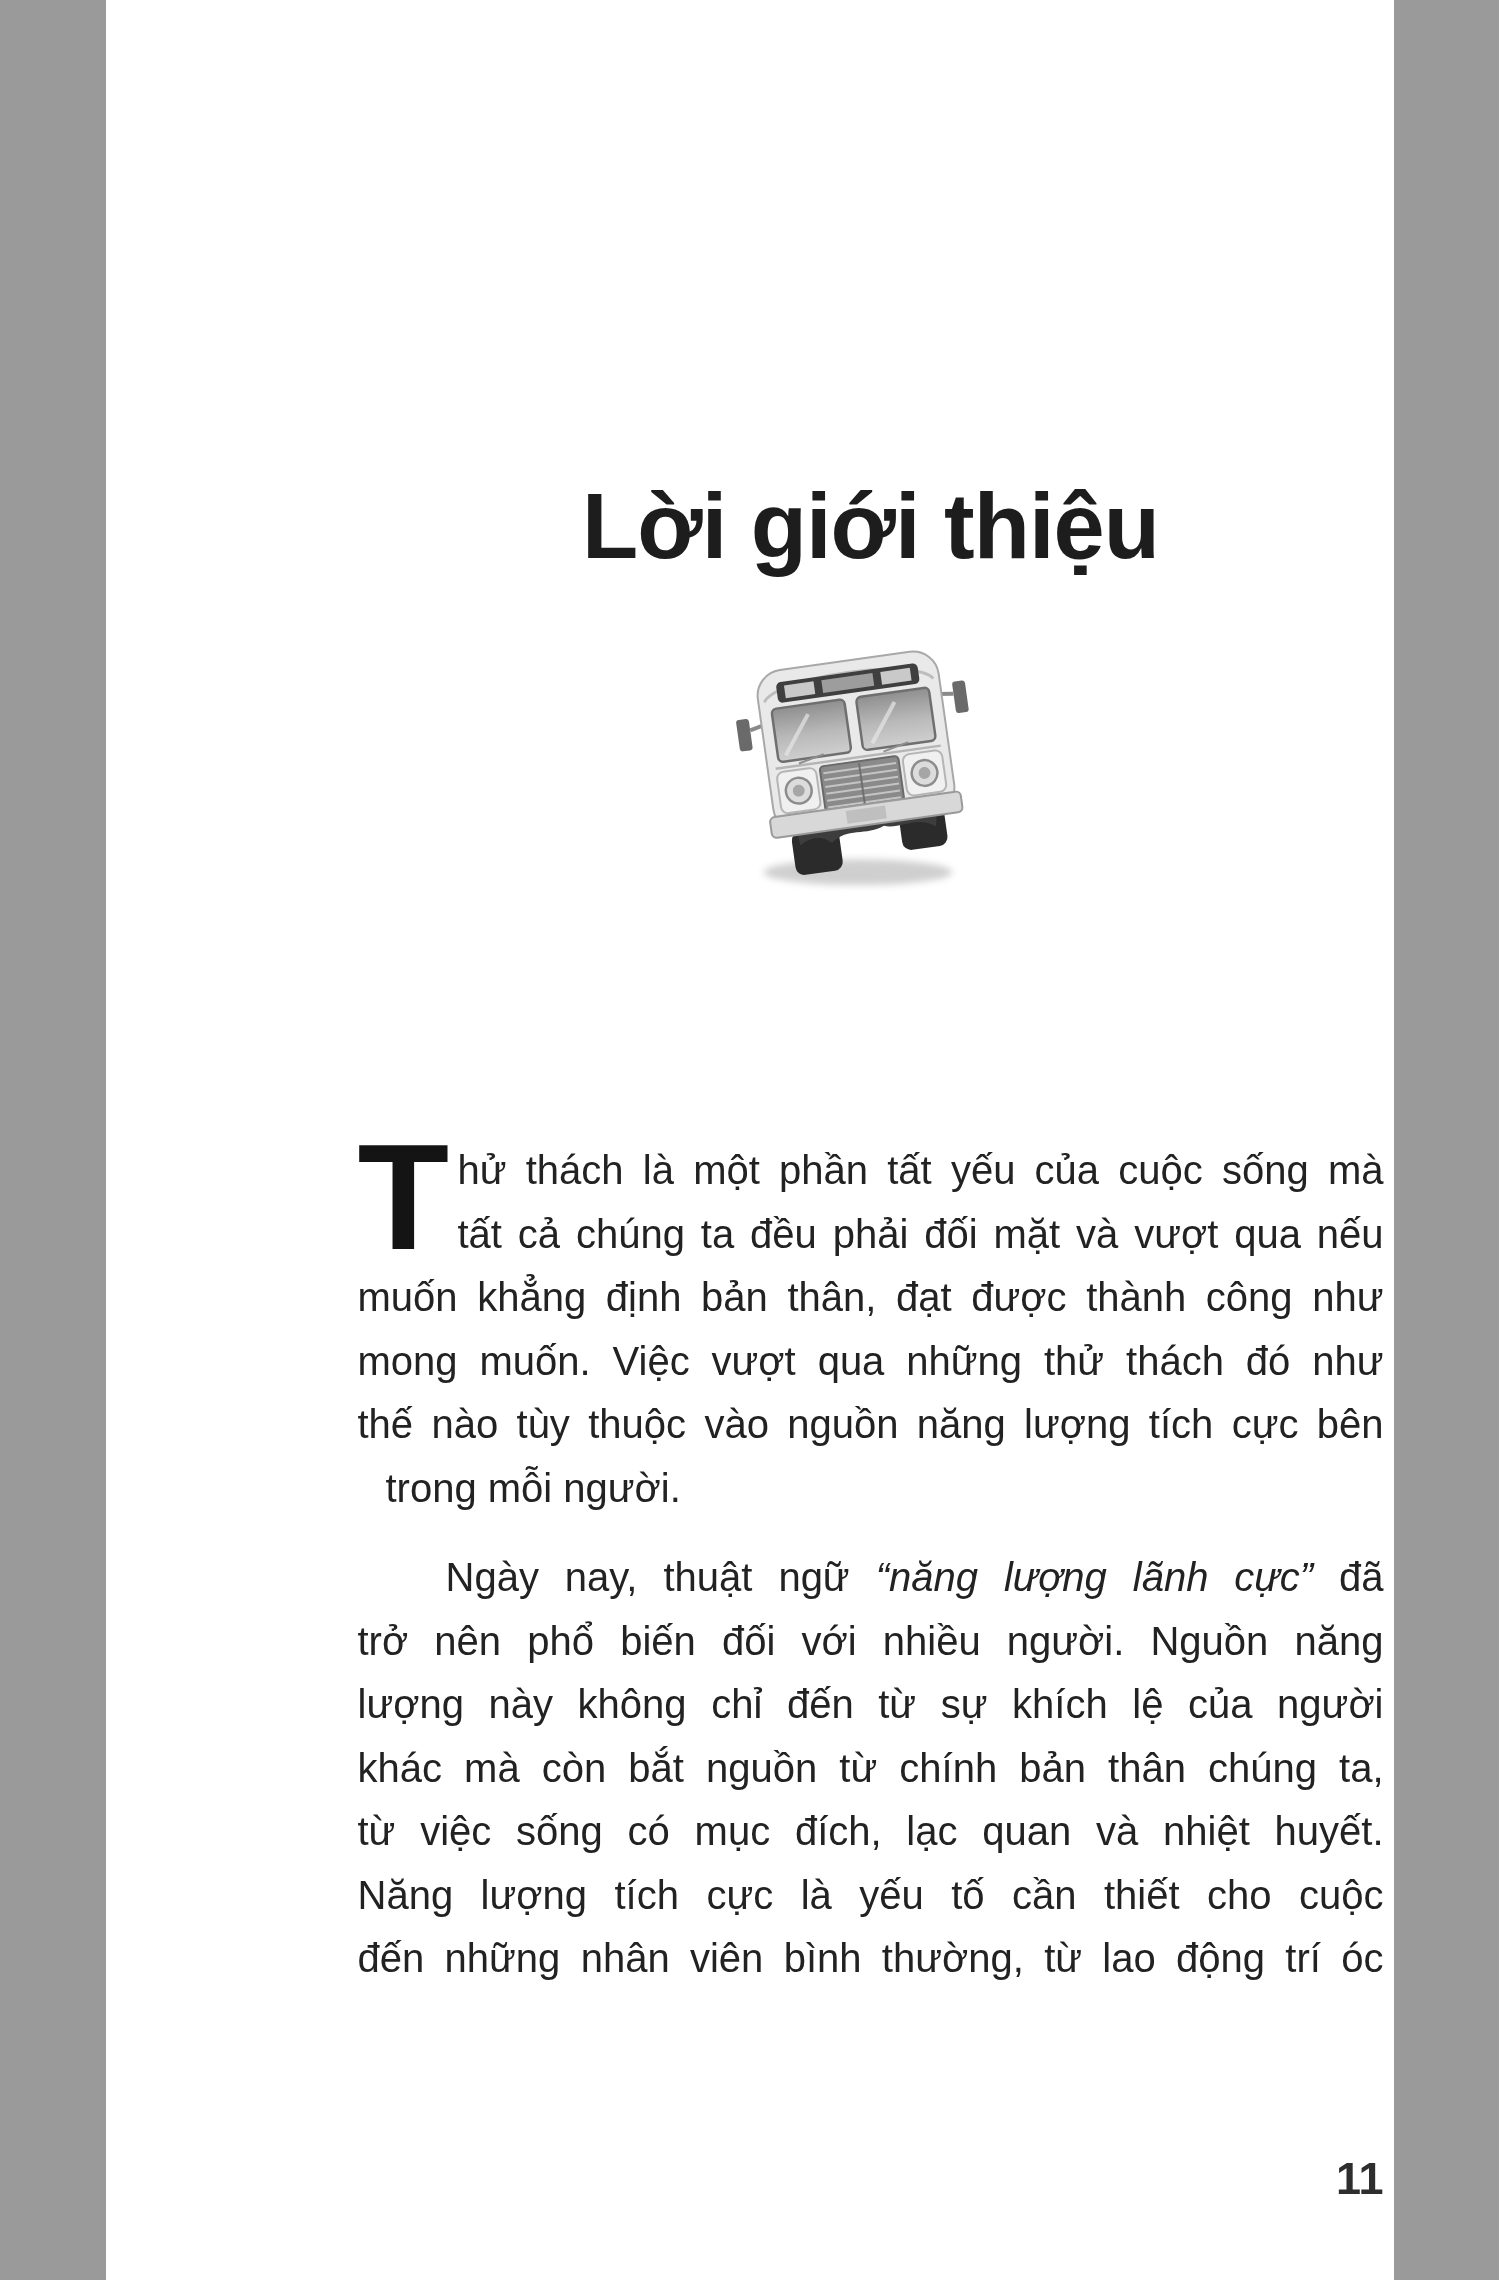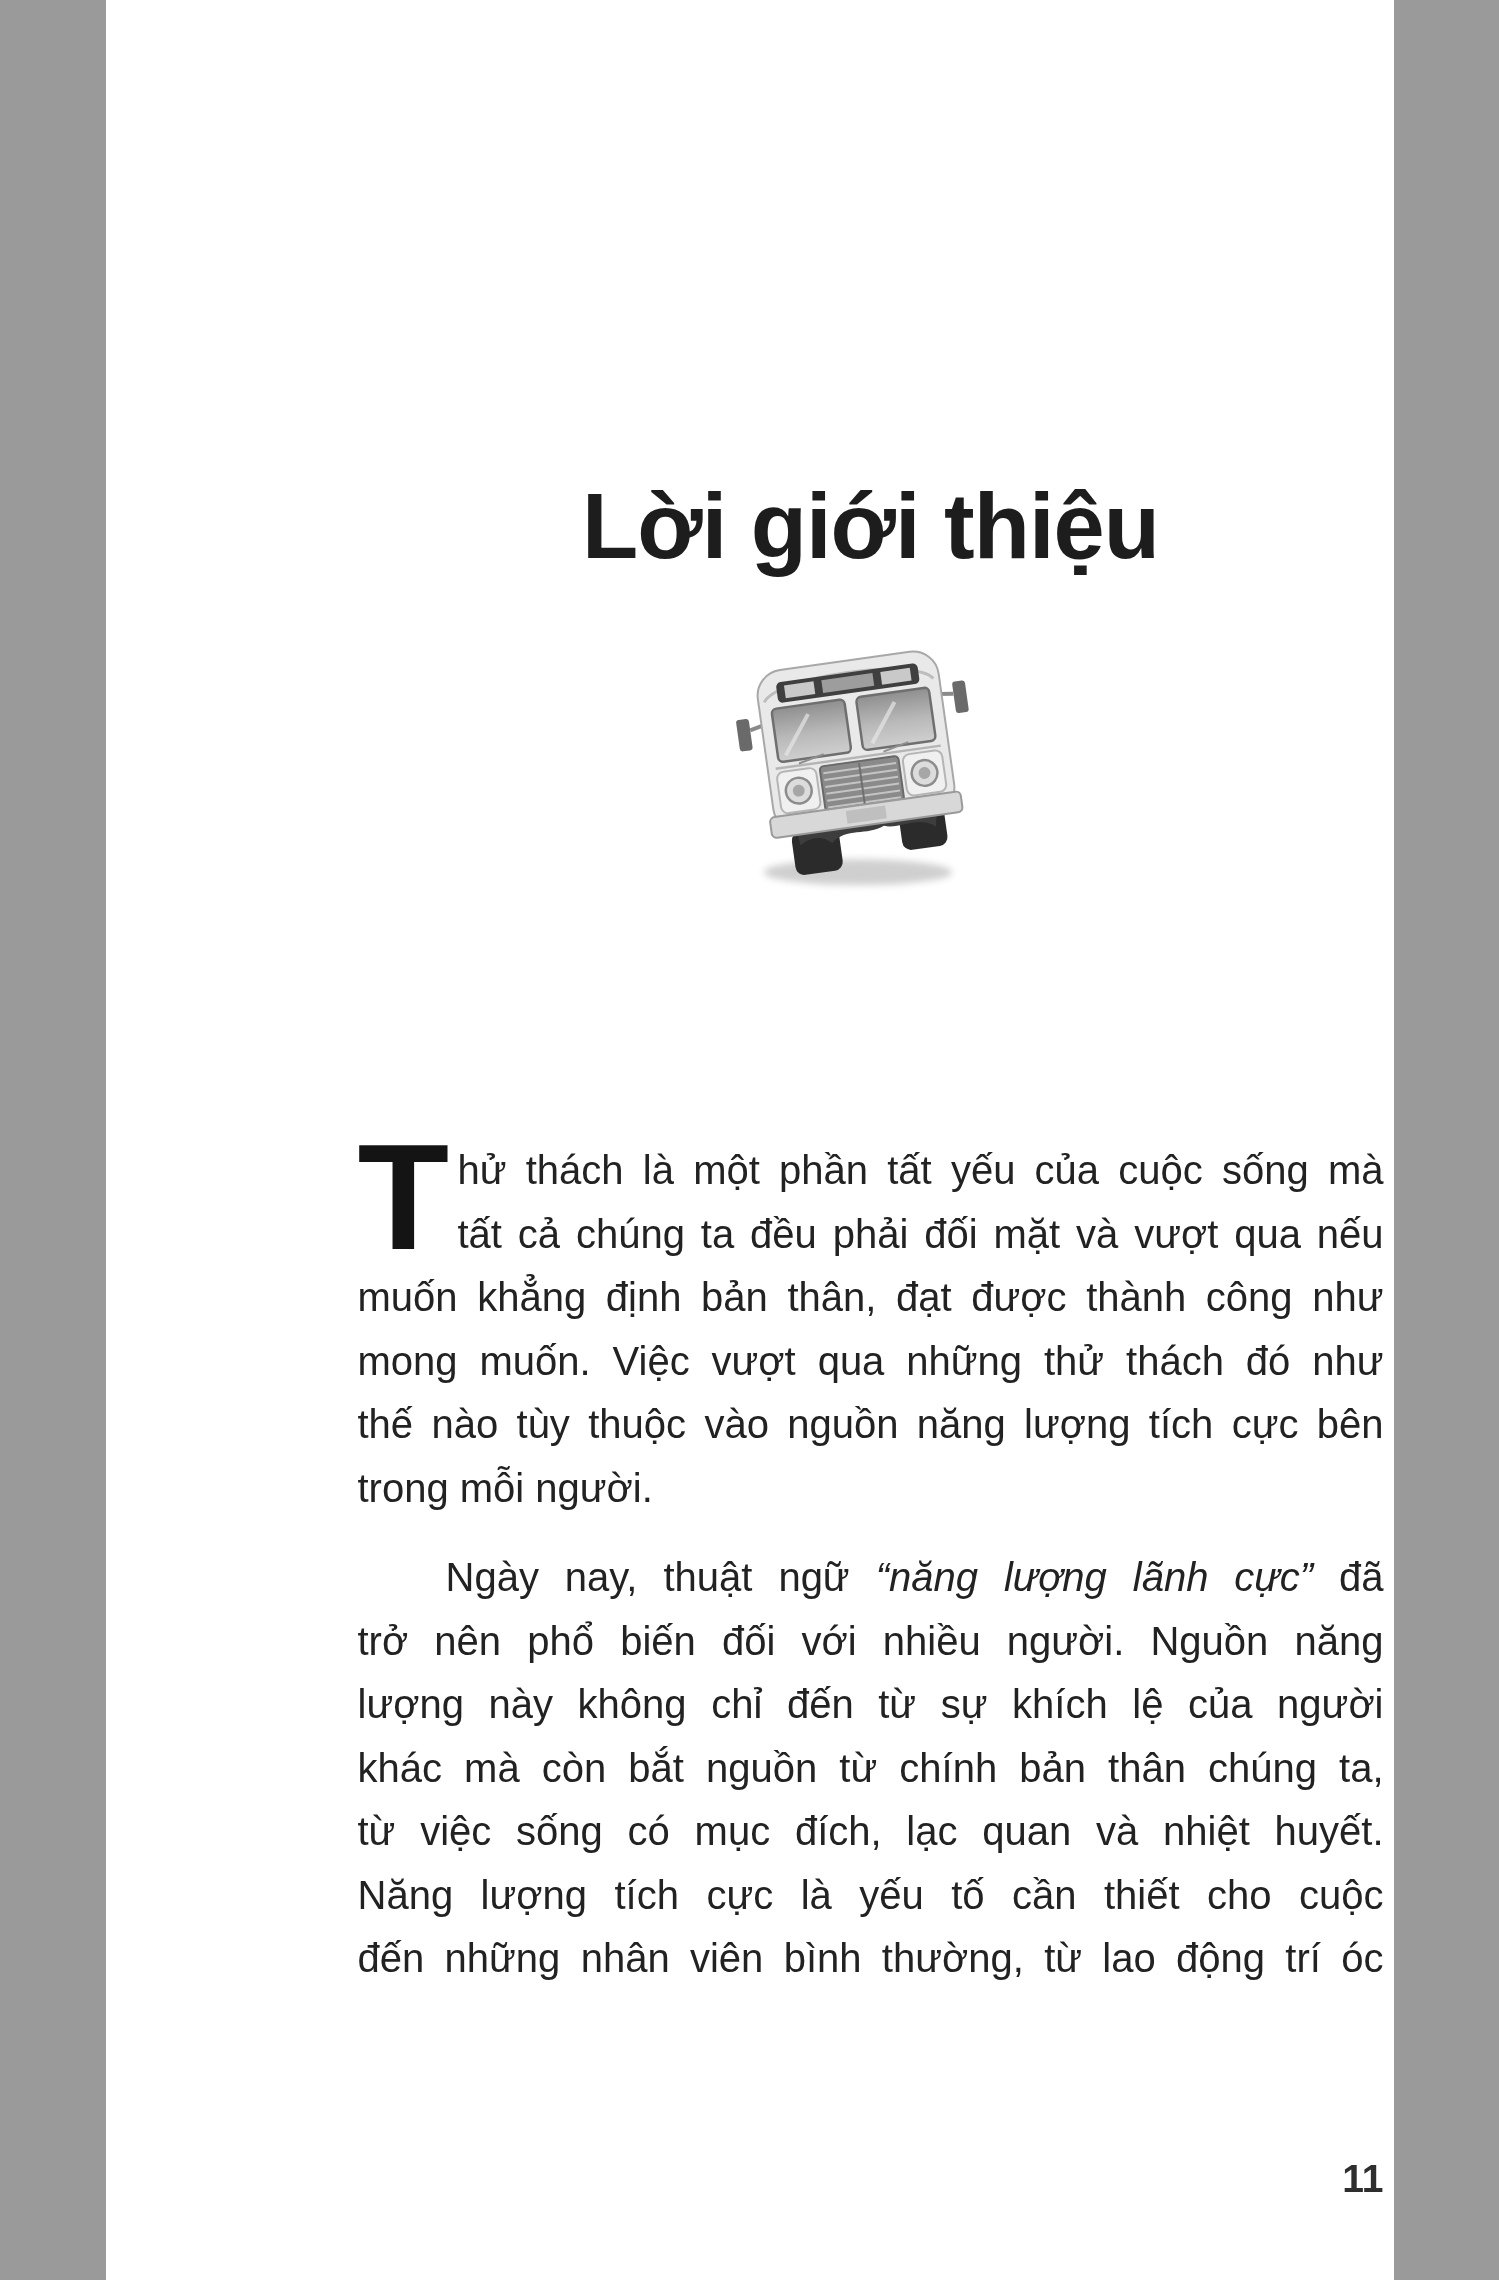--- a/index.html
+++ b/index.html
@@ -39,41 +39,42 @@
   .paragraph + .paragraph{margin-top:26px;}
   .bline{
     text-align:justify;
     -moz-text-align-last:justify;
     text-align-last:justify;
     white-space:normal;
   }
   .bline.lastline{
     -moz-text-align-last:left;
     text-align-last:left;
+    margin-left:28px;
   }
   .bline.indent{padding-left:88px;}
   .bline .it{font-style:italic;}
   .dropcap{
     float:left;
     width:100px;height:127px;
     overflow:visible;
   }
   .dropcap span{
     display:block;
     font-size:150px;
     line-height:108px;
     margin-top:4px;
     font-weight:bold;
     color:#141414;
   }
   .page-number{
     position:absolute;
     top:2158px;left:252px;width:1026px;
     text-align:right;
-    font-size:39px;line-height:42px;
+    font-size:45px;line-height:42px;
     font-weight:bold;
     color:#2e2e2e;
   }
 </style>
 <title>Lời giới thiệu</title></head>
 <body>
 
 <div class="page">
 
   <h1 class="chapter-title">Lời giới thiệu</h1>

